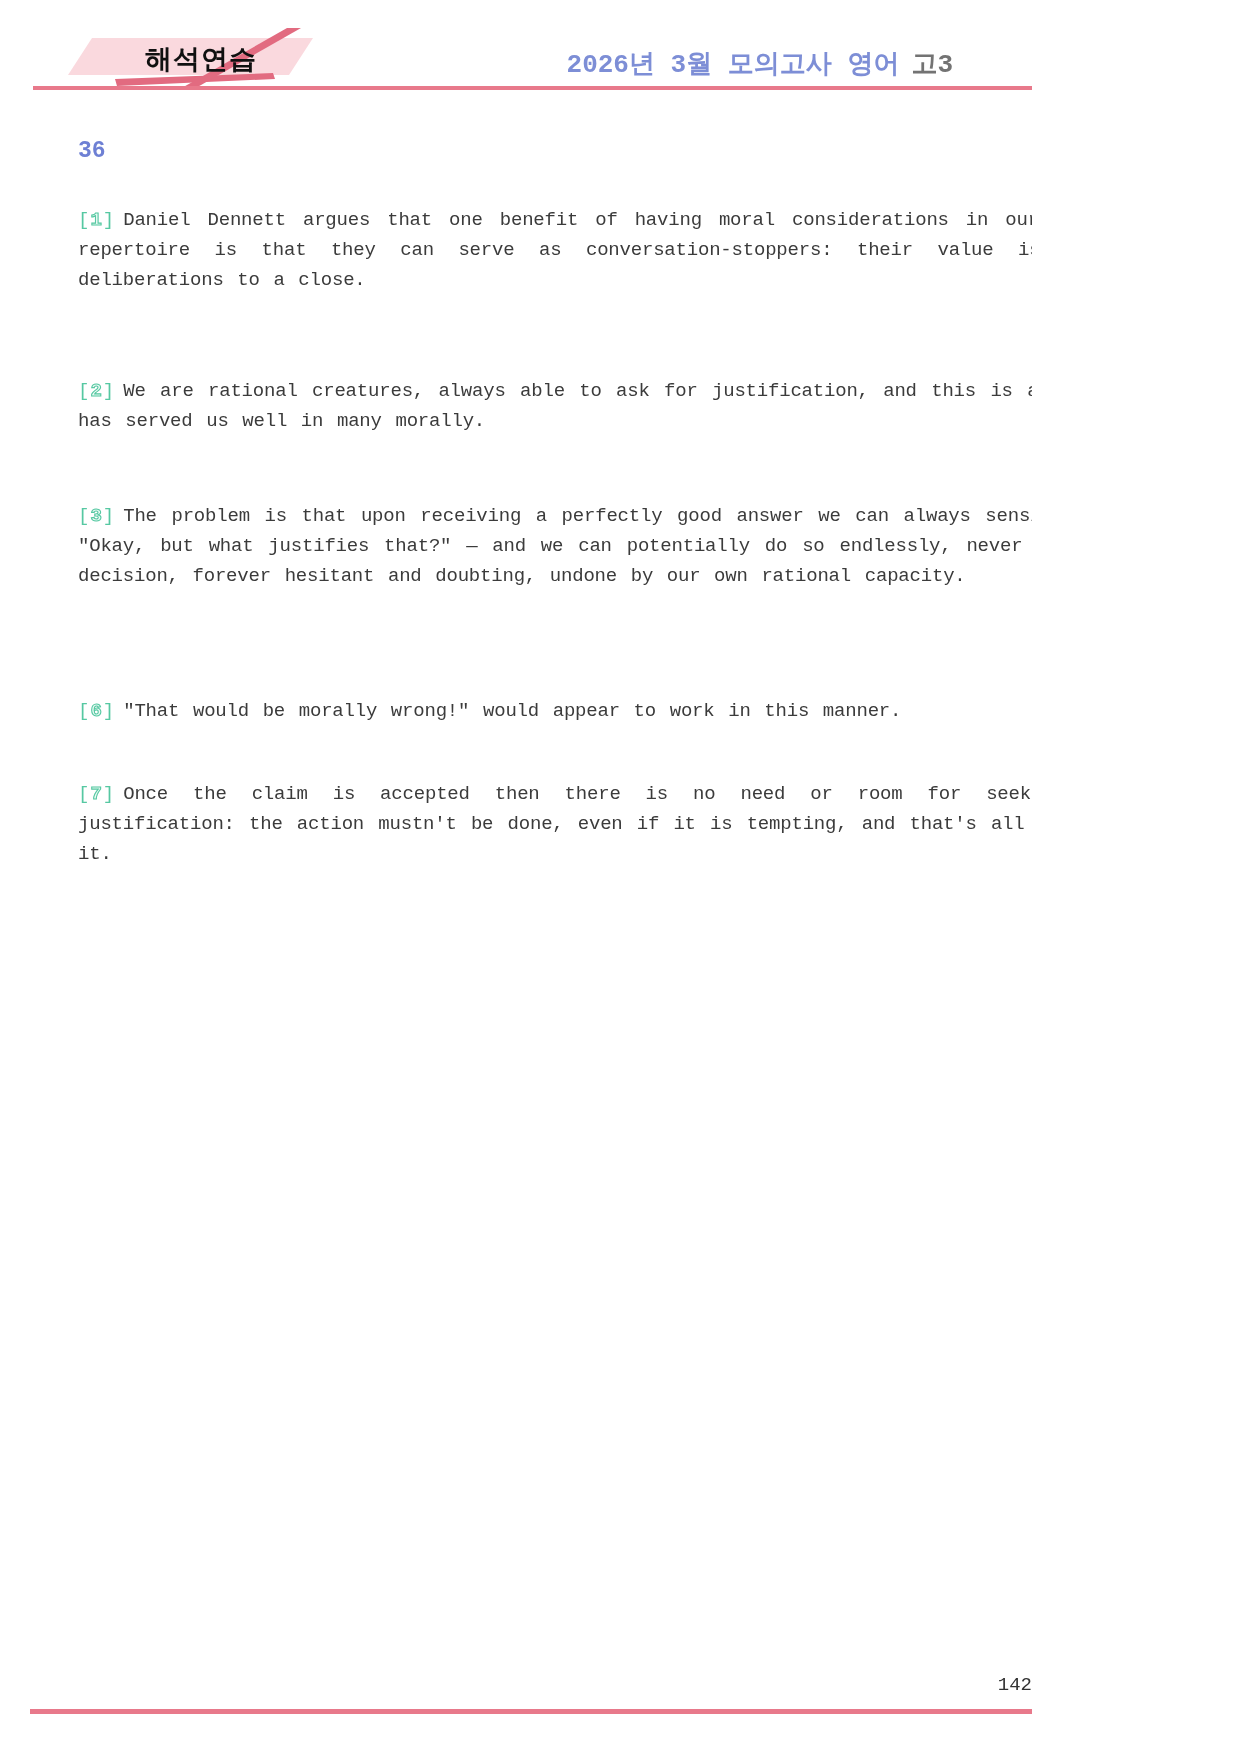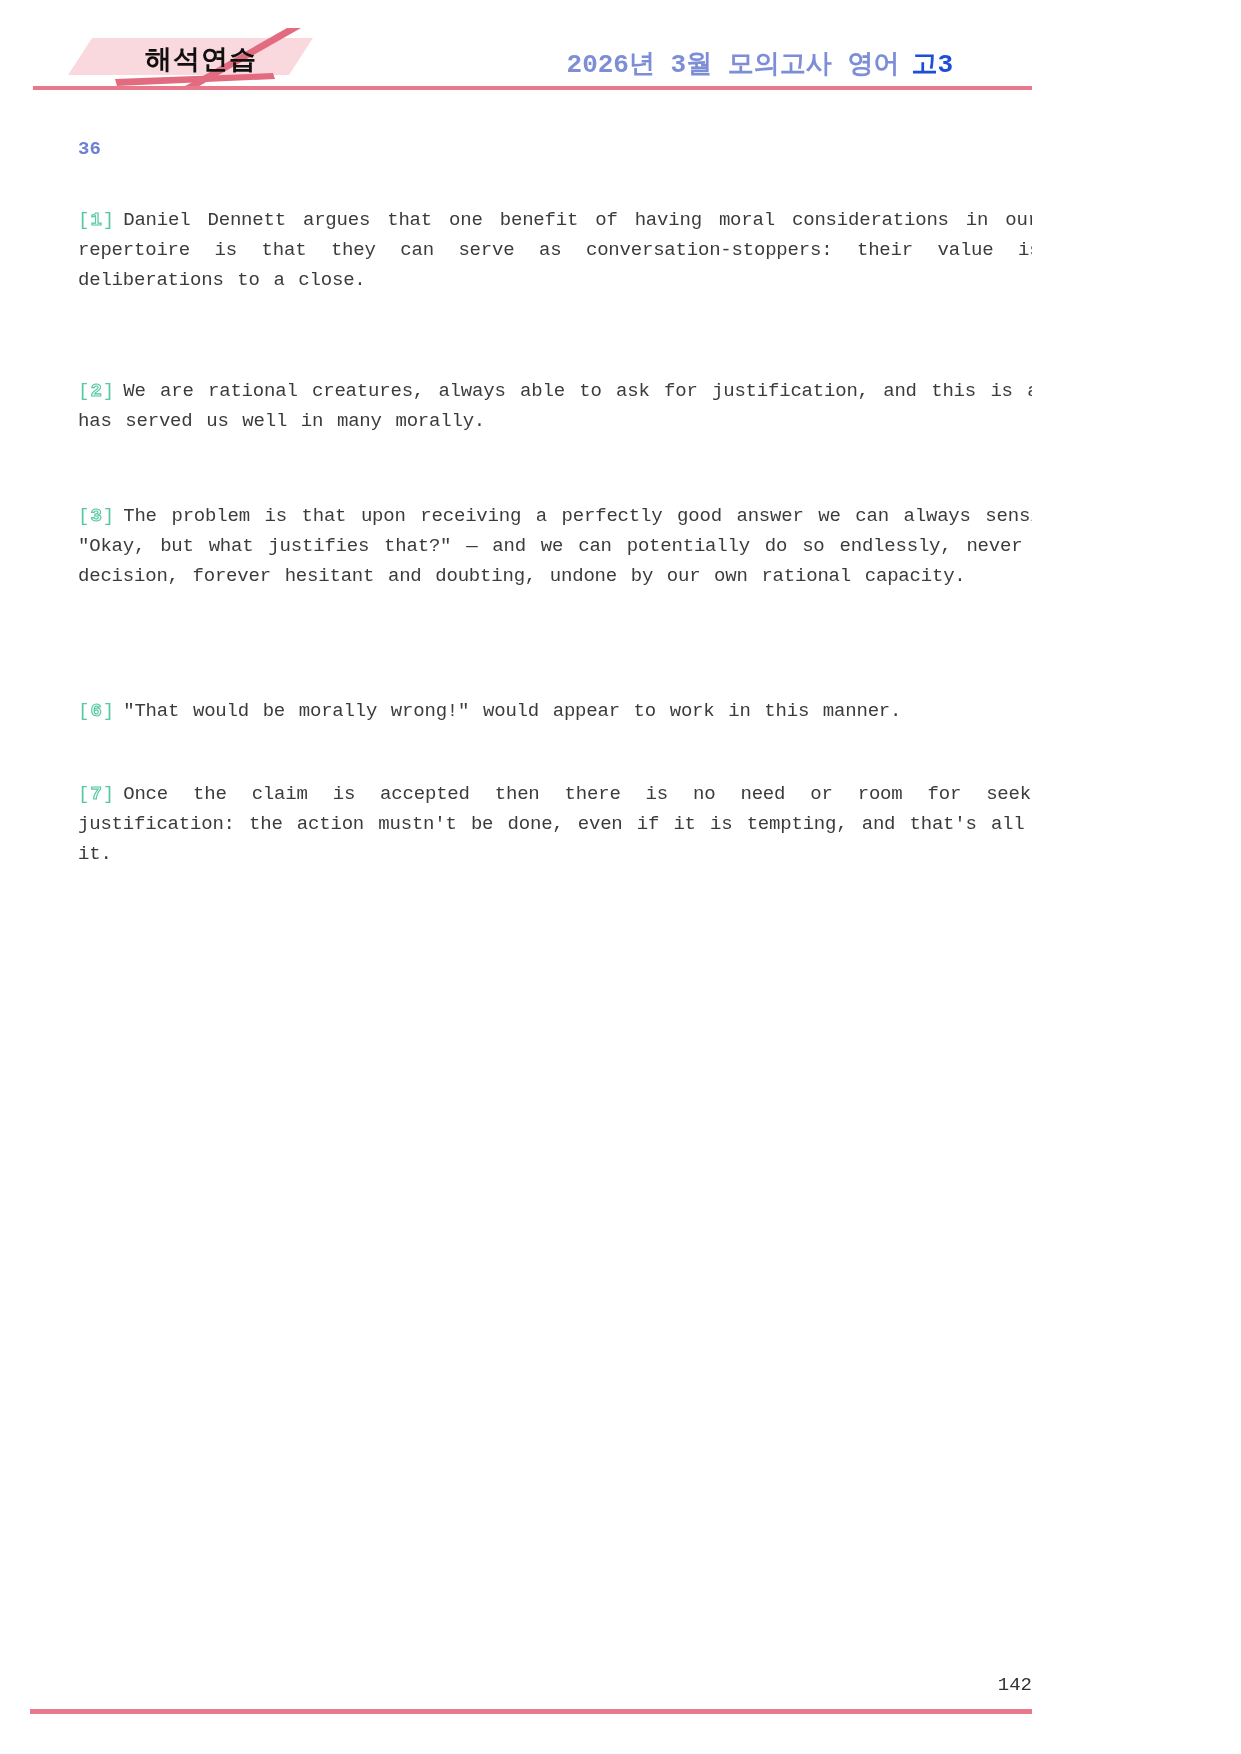--- a/index.html
+++ b/index.html
@@ -14,30 +14,30 @@
   .logo-text {
     position:absolute; left:90px; top:22px; width:160px;
     font-size:27px; font-weight:900; color:#101010; letter-spacing:1px;
     line-height:1; white-space:nowrap;
   }
   .page-title {
     position:absolute; top:50px; right:79px;
     font-size:26px; font-weight:700; white-space:nowrap; line-height:1.2;
   }
   .title-main  { color:#7d8ed6;text-align:center; }
-  .title-grade { color:#1d4ed8; margin-left:12px; }
+  .title-grade { color:#737373; margin-left:12px; }
   .header-rule {
     position:absolute; left:33px; top:86px; width:1175px; height:4px;
     background:#e8798b;
   }
 
   
   .qnum {
     position:absolute; left:78px; top:140px;
-    font-size:19px; font-weight:700; color:#6e80d4; line-height:1;
+    font-size:23px; font-weight:700; color:#6e80d4; line-height:1;
   }
   .content { position:absolute; left:78px; top:205px; width:1090px; }
   .content p {
     margin:0; font-size:19px; line-height:30px; color:#3b3b3b;
     text-align:justify; word-spacing:2.5px; letter-spacing:-0.2px;
   }
   .p1 { margin-bottom:81px !important; }
   .p2 { margin-bottom:65px !important; }
   .p3 { margin-bottom:105px !important; }
   .p4 { margin-bottom:62px !important; }

